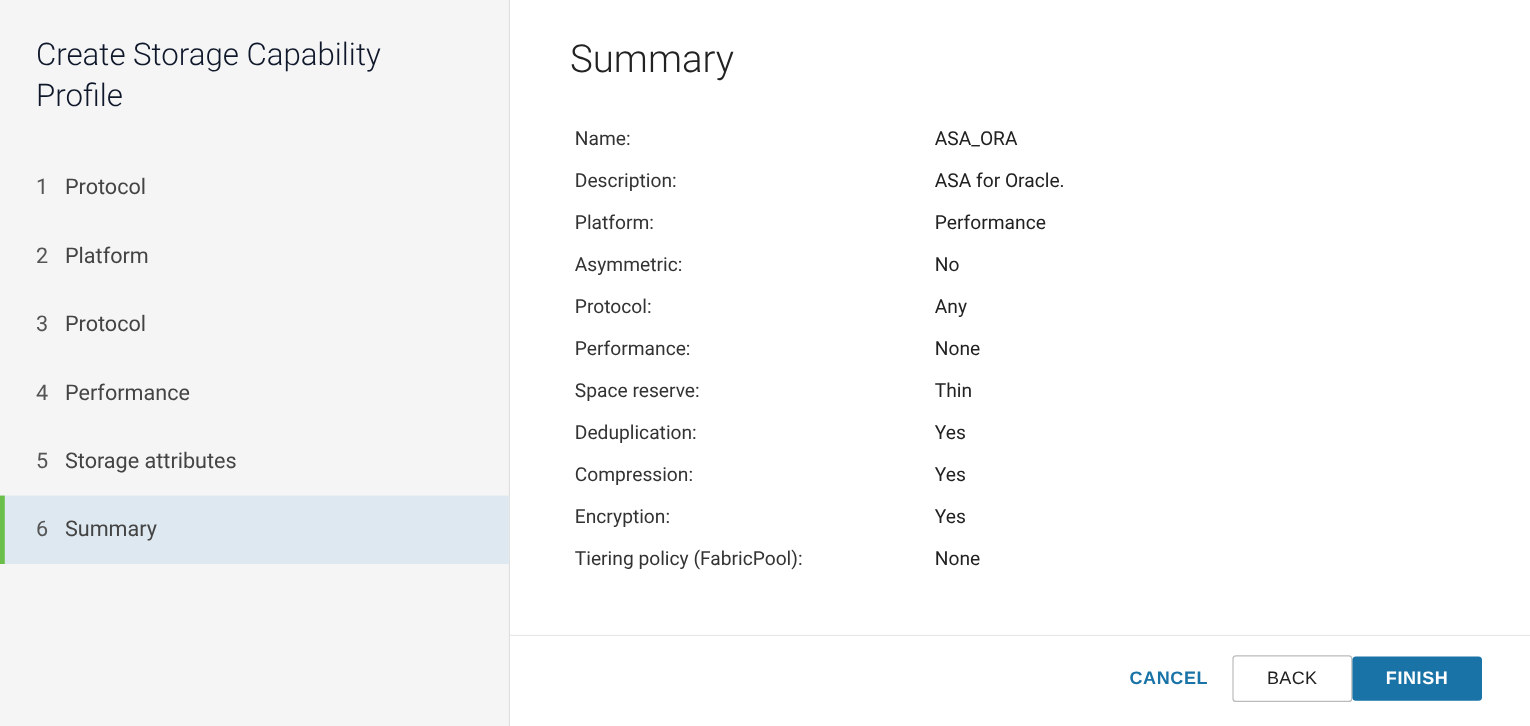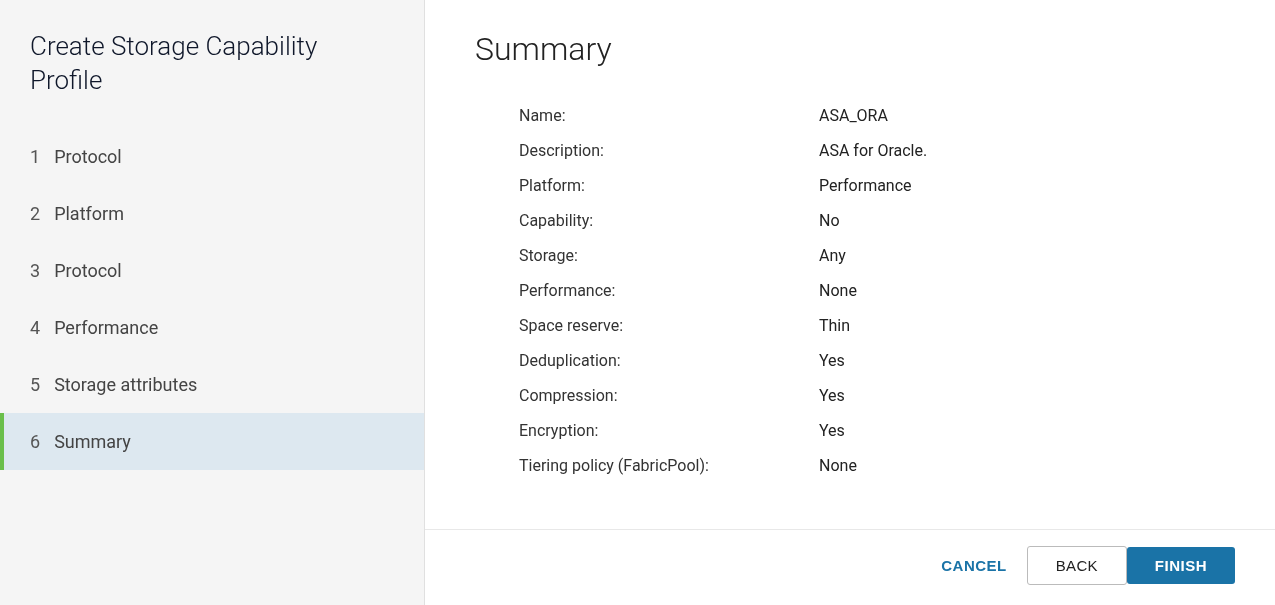--- a/index.html
+++ b/index.html
@@ -99,21 +99,20 @@
     .summary-title {
       font-size: 32px;
       font-weight: 300;
       color: #222;
       margin-bottom: 30px;
     }
 
     .summary-table {
       width: 100%;
       border-collapse: collapse;
-      margin-left: 40px;
     }
 
     .summary-table tr td {
       padding: 8px 4px;
       font-size: 16px;
       vertical-align: top;
     }
 
     .summary-table tr td:first-child {
       color: #333;
@@ -218,25 +217,25 @@
           </tr>
           <tr>
             <td>Description:</td>
             <td>ASA for Oracle.</td>
           </tr>
           <tr>
             <td>Platform:</td>
             <td>Performance</td>
           </tr>
           <tr>
-            <td>Capability:</td>
+            <td>Asymmetric:</td>
             <td>No</td>
           </tr>
           <tr>
-            <td>Storage:</td>
+            <td>Protocol:</td>
             <td>Any</td>
           </tr>
           <tr>
             <td>Performance:</td>
             <td>None</td>
           </tr>
           <tr>
             <td>Space reserve:</td>
             <td>Thin</td>
           </tr>

